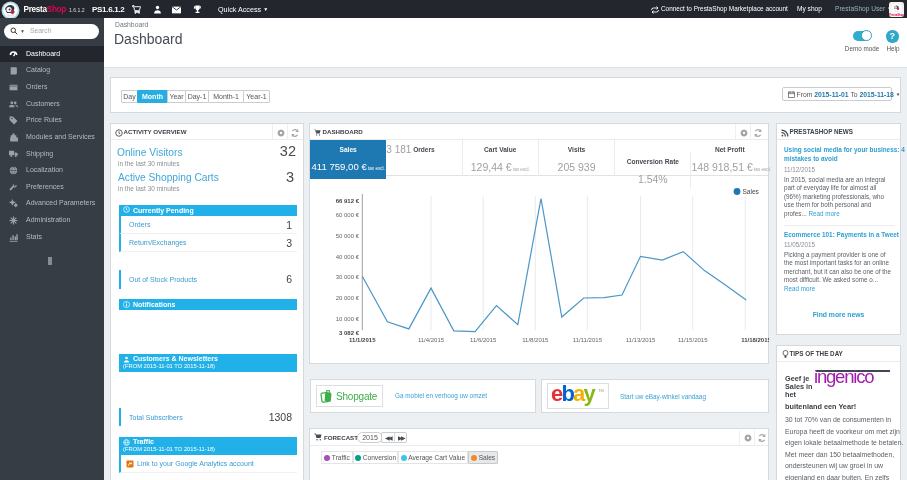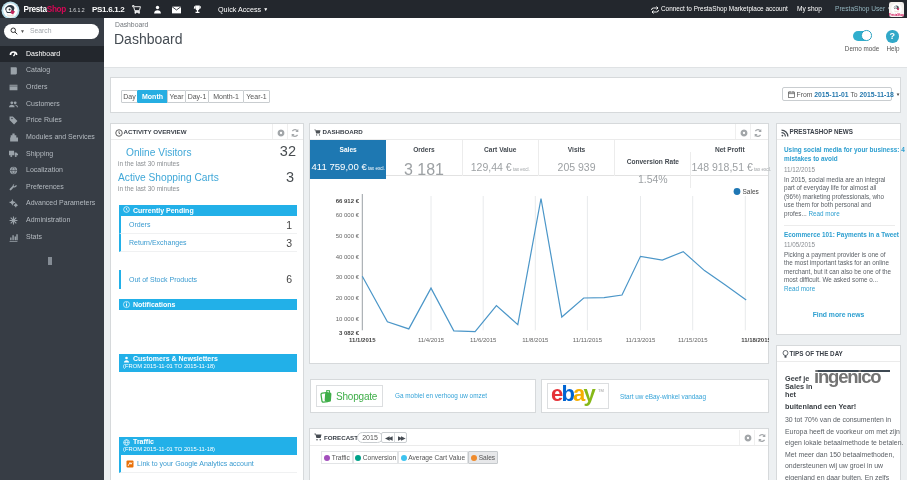--- a/index.html
+++ b/index.html
@@ -208,21 +208,21 @@
           <rect x="2.6" y="2.6" width="10.8" height="10.8" rx="1.6" transform="rotate(22.5 8 8)"></rect>
           <rect x="2.6" y="2.6" width="10.8" height="10.8" rx="1.6" transform="rotate(67.5 8 8)"></rect>
         </g>
         <circle cx="8" cy="8" r="2.3" fill="#fff"></circle>
       </svg>
 <svg class="p" style="left:180px;top:4.5px" width="8" height="8" viewBox="0 0 16 16" fill="none" stroke="#a5a8ab" stroke-width="2">
         <path d="M13.8 5.2A6.2 6.2 0 002.8 4.3M2.2 10.8a6.2 6.2 0 0011 .9" stroke-width="2.6"></path>
         <path d="M14.5 0v6H8.8M1.5 16v-6h5.7" fill="#a2a6a9" stroke="none"></path>
       </svg>
 </div>
-<div class="p" style="left:15px;top:22.5px;font-size:10.2px;color:#41a8d8">Online Visitors</div>
+<div class="p" style="left:6px;top:22.5px;font-size:10.2px;color:#41a8d8">Online Visitors</div>
 <div class="p" style="right:7px;top:19px;font-size:14.5px;color:#474c50">32</div>
 <div class="p" style="left:7px;top:35.5px;font-size:6.5px;color:#8b8f93">in the last 30 minutes</div>
 <div class="p" style="left:7px;top:48px;font-size:10.2px;color:#41a8d8">Active Shopping Carts</div>
 <div class="p" style="right:9px;top:45px;font-size:14.5px;color:#474c50">3</div>
 <div class="p" style="left:7px;top:61px;font-size:6.5px;color:#8b8f93">in the last 30 minutes</div>
 
 <div class="bluebar" style="top:80.5px;height:11px;line-height:11px">
 <svg style="position:absolute;left:4px;top:1.8px" width="7" height="7" viewBox="0 0 16 16" fill="none" stroke="#fff" stroke-width="1.7">
         <circle cx="8" cy="8" r="6.5"></circle>
         <path d="M8 4.5V8.5L10.5 10"></path>
@@ -251,20 +251,24 @@
 <span style="position:absolute;left:14px">Notifications</span>
     </div>
 
 <div class="bluebar" style="top:229.5px;height:18px">
 <svg style="position:absolute;left:4px;top:2.5px" width="7" height="7" viewBox="0 0 16 16" fill="#fff">
         <circle cx="8" cy="4.5" r="3"></circle>
         <path d="M2 15c0-3.5 2.5-5.5 6-5.5s6 2 6 5.5z"></path>
       </svg>
 <span style="position:absolute;left:14px;top:1px">Customers &amp; Newsletters</span>
 <span style="position:absolute;left:4px;top:9.5px;font-size:5.8px;font-weight:normal">(FROM 2015-11-01 TO 2015-11-18)</span>
+    </div>
+<div class="row" style="top:284.1px;border-bottom:none">
+      <div class="rlab">Total Subscribers</div>
+      <div class="rval">1308</div>
     </div>
 
 <div class="bluebar" style="top:312.5px;height:18px">
 <svg style="position:absolute;left:4px;top:2.5px" width="7" height="7" viewBox="0 0 16 16">
         <circle cx="8" cy="8" r="6.5" fill="none" stroke="#fff" stroke-width="1.6"></circle>
         <path d="M1.5 8h13M8 1.5c-4 4-4 9 0 13c4-4 4-9 0-13" stroke="#fff" stroke-width="1.2" fill="none"></path>
       </svg>
 <span style="position:absolute;left:14px;top:1px">Traffic</span>
 <span style="position:absolute;left:4px;top:9.5px;font-size:5.8px;font-weight:normal">(FROM 2015-11-01 TO 2015-11-18)</span>
     </div>
@@ -302,21 +306,21 @@
       </svg>
 </div>
 
 <div class="p" style="left:0;top:15px;width:458px;height:37px;border-top:1px solid #ebebeb;border-bottom:1px solid #e2e2e2">
 <div class="p" style="left:0;top:0;width:76.3px;height:39px;background:#1e78b2;color:#fff">
   <div style="position:absolute;top:6px;width:100%;text-align:center;font-size:6.6px;font-weight:bold">Sales</div>
   <div style="position:absolute;top:21px;width:100%;text-align:center;font-size:9.6px;white-space:nowrap">411 759,00 €<span style="font-size:4.6px"> tax excl.</span></div>
 </div>
 <div class="p" style="left:76.3px;top:0;width:76.3px;height:36px;border-right:1px solid #ececec">
   <div style="position:absolute;top:6px;width:100%;text-align:center;font-size:6.6px;font-weight:bold;color:#454b52">Orders</div>
-  <div style="position:absolute;top:21px;width:100%;text-align:center;font-size:16px;color:#9da1a4">3 181</div>
+  <div style="position:absolute;top:4px;width:100%;font-size:10px;color:#9da1a4">3 181</div>
 </div>
 <div class="p" style="left:152.6px;top:0;width:76.3px;height:36px;border-right:1px solid #ececec">
   <div style="position:absolute;top:6px;width:100%;text-align:center;font-size:6.6px;font-weight:bold;color:#454b52">Cart Value</div>
   <div style="position:absolute;top:21px;width:100%;text-align:center;font-size:10.5px;color:#9da1a4;white-space:nowrap">129,44 €<span style="font-size:4.6px"> tax excl.</span></div>
 </div>
 <div class="p" style="left:228.9px;top:0;width:76.3px;height:36px;border-right:1px solid #ececec">
   <div style="position:absolute;top:6px;width:100%;text-align:center;font-size:6.6px;font-weight:bold;color:#454b52">Visits</div>
   <div style="position:absolute;top:21px;width:100%;text-align:center;font-size:10.5px;color:#9da1a4">205 939</div>
 </div>
 <div class="p" style="left:305.2px;top:12px;width:76.3px;height:36px;border-right:1px solid #ececec">
@@ -444,18 +448,18 @@
 <svg class="p" style="left:5px;top:3.5px" width="7" height="9" viewBox="0 0 14 18">
         <circle cx="7" cy="6" r="5" fill="none" stroke="#454b52" stroke-width="1.6"></circle>
         <path d="M5 11h4v3H5z" fill="#454b52"></path>
         <path d="M5 15h4" stroke="#454b52" stroke-width="1.4"></path>
       </svg>
 <div class="ptitle" style="letter-spacing:0">TIPS OF THE DAY</div>
 </div>
 
 <div class="p" style="left:37px;top:23.5px;width:78px">
 <div style="height:2.2px;background:#3d4852;margin:0 2px"></div>
-<div style="font-size:18.5px;font-weight:bold;color:#737373;letter-spacing:-1.2px;margin-top:-5.5px">ingenico</div>
+<div style="font-size:18.5px;font-weight:normal;color:#a21caf;letter-spacing:-1.2px;margin-top:-5.5px">ingenico</div>
 </div>
 <div class="p" style="left:8px;top:29px;width:30px;font-size:7.3px;font-weight:bold;color:#3a3f44;line-height:8px">Geef je Sales in het</div>
 <div class="p" style="left:8px;top:56px;font-size:7.3px;font-weight:bold;color:#3a3f44">buitenland een Year!</div>
 <div class="p" style="left:8px;top:68px;font-size:6.9px;color:#5b6066;line-height:11.5px;white-space:nowrap">30 tot 70% van de consumenten in<br>Europa heeft de voorkeur om met zijn<br>eigen lokale betaalmethode te betalen.<br>Met meer dan 150 betaalmethoden,<br>ondersteunen wij uw groei in uw<br>eigenland en daar buiten. En zelfs<br>beter: u kun de belangrijke<br>betaalmethoden activeren met een</div>
 </div>
 
 </body></html>

